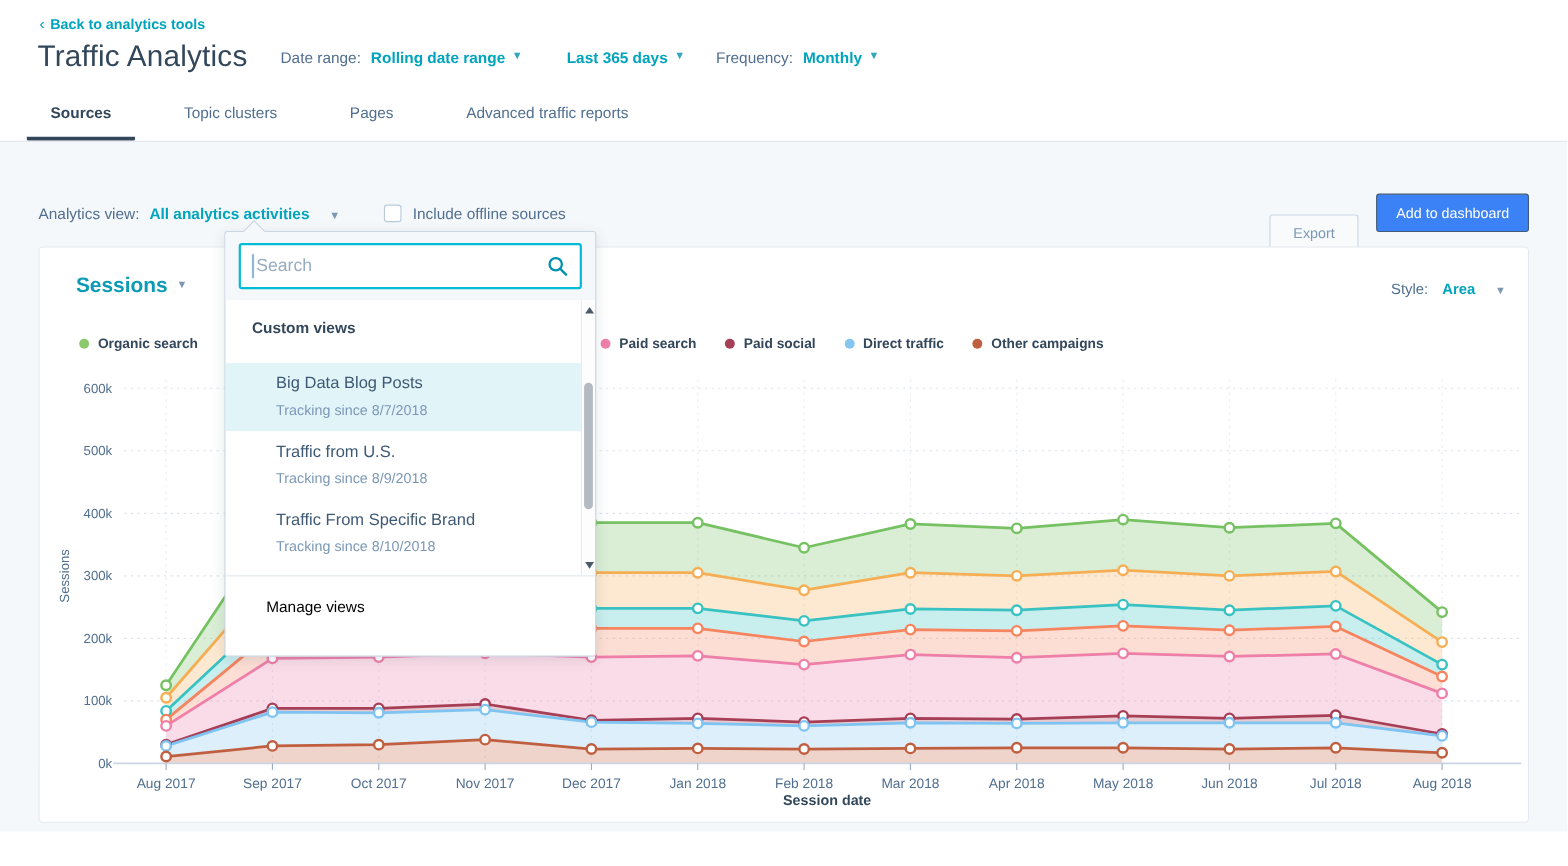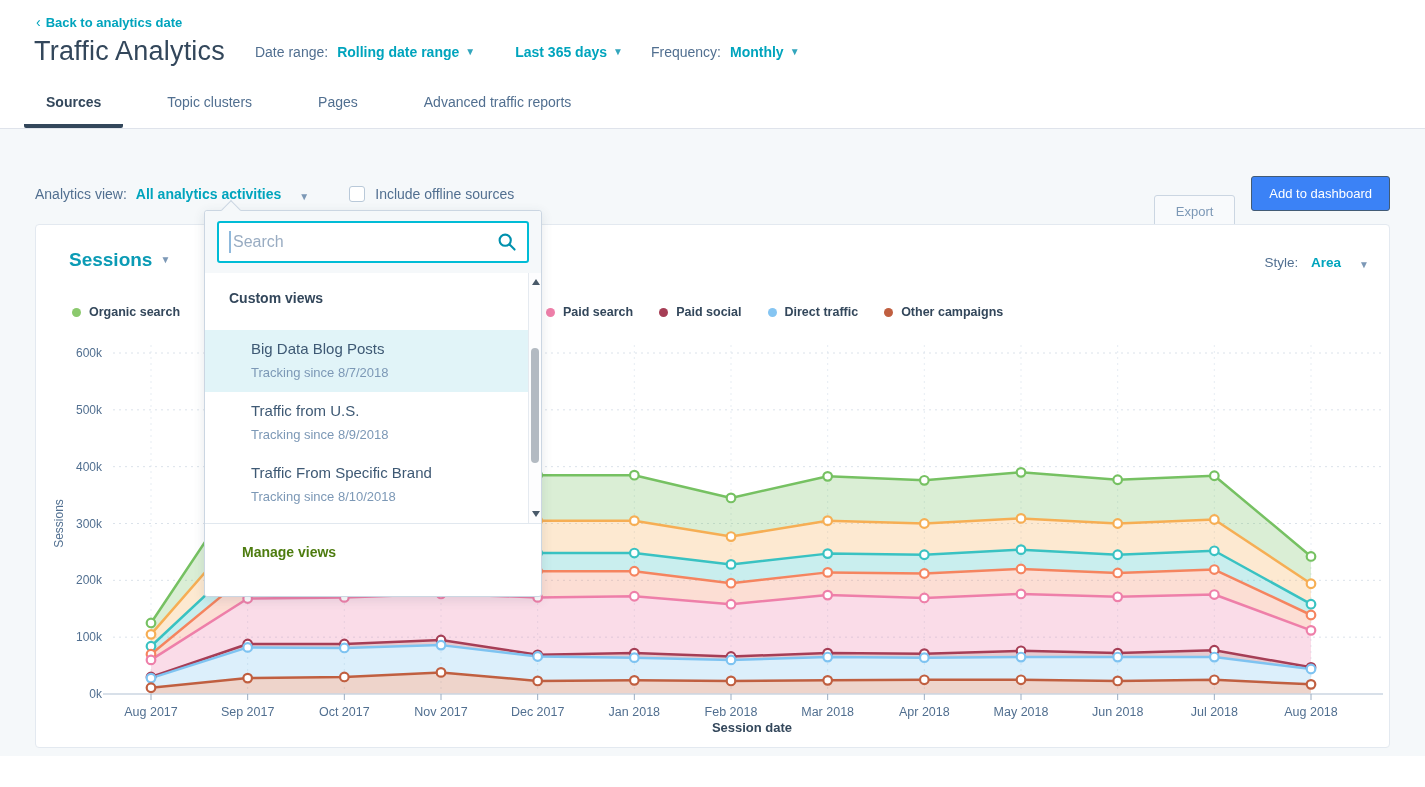--- a/index.html
+++ b/index.html
@@ -59,30 +59,30 @@
   .dd-item { padding:10px 36px 12px 46px; cursor:pointer; }
   .dd-item.highlighted { background:#e1f4f8; }
   .dd-item .t { font-size:15px; color:#3e5974; }
   .dd-item .s { font-size:13px; color:#7c98b6; margin-top:8px; }
   .scrollbar { position:absolute; right:0; top:0; bottom:0; width:13px; background:#fdfdfe; border-left:1px solid #e5eaf0; }
   .sb-thumb { position:absolute; left:2px; top:75px; width:8px; height:115px; background:#b3bac2; border-radius:5px; cursor:pointer; }
   .sb-up, .sb-down { position:absolute; left:3px; width:0; height:0; border-left:4px solid transparent; border-right:4px solid transparent; cursor:pointer; }
   .sb-up { top:6px; border-bottom:6px solid #4a5a6a; }
   .sb-down { bottom:6px; border-top:6px solid #4a5a6a; }
   .pop-footer { border-top:1px solid #e1e8ef; padding:19px 24px; }
-  .manage-link { color:#4d7c0f; font-size:14px; font-weight:700; cursor:pointer; text-decoration:none;padding-left:13px; }
+  .manage-link { color:#000000; font-size:14px; font-weight:400; cursor:pointer; text-decoration:none;padding-left:13px; }
 </style>
 </head>
 <body>
 
 <div class="top-white">
   <div class="back-row">
     <a class="back-link">
       <span class="chev">‹</span>
-        <span>Back to analytics date</span>
+        <span>Back to analytics tools</span>
     </a>
   </div>
   <div class="title-row">
     <div class="page-title">Traffic Analytics</div>
     <div class="hdr-controls">
       <span class="hdr-label">Date range:</span>
       <span class="hdr-dd">
         <span>Rolling date range</span>
         <span class="caret teal">▼</span>
       </span>

